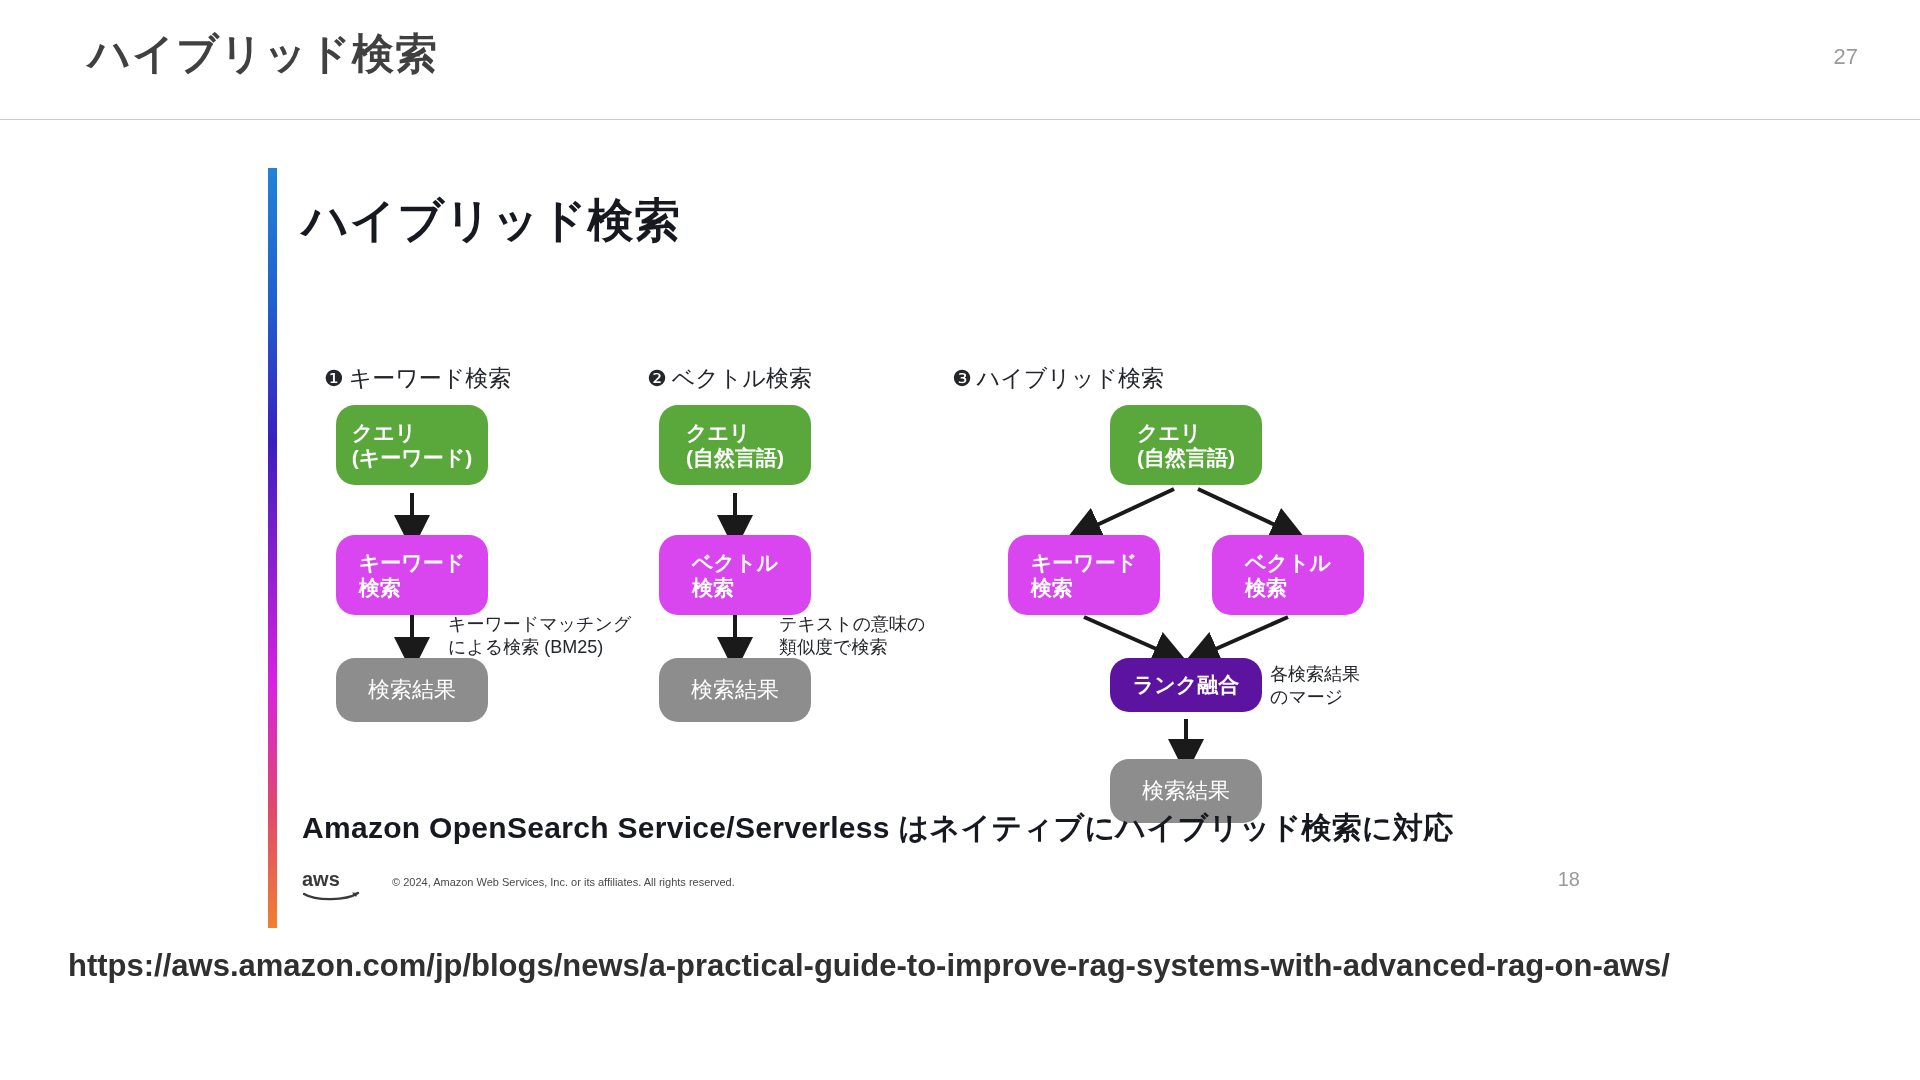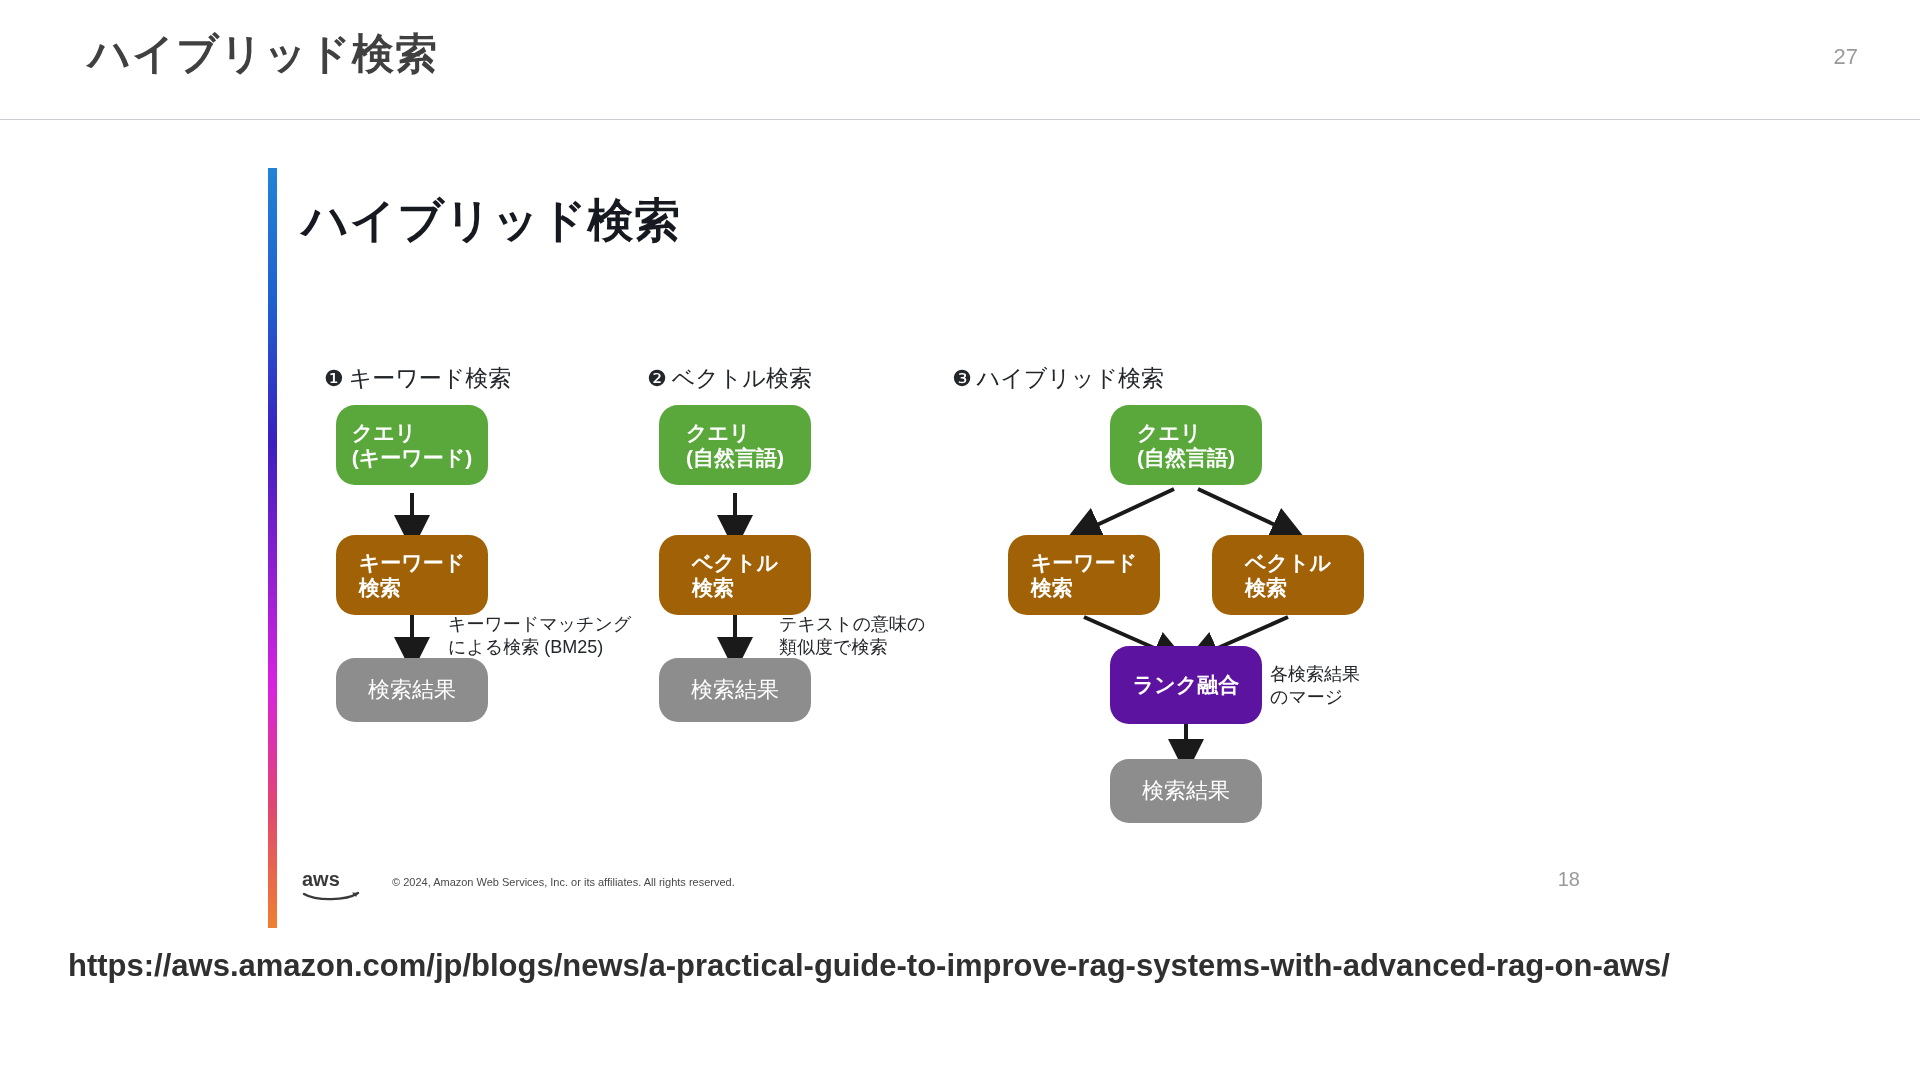--- a/index.html
+++ b/index.html
@@ -104,21 +104,21 @@
     color:#ffffff;
     font-size:21px;
     font-weight:bold;
     line-height:1.2;
     display:flex;
     align-items:center;
     justify-content:center;
     white-space:pre-line;
   }
   .green{ background:#5aa83c; }
-  .blue { background:#a16207; }
+  .blue { background:#d946ef; }
   .purple{ background:#5c13a0; }
   .gray { background:#8d8d8d; font-weight:normal; }
 
   .note{
     position:absolute;
     font-size:18px;
     color:#23262b;
     line-height:1.3;
     text-align:left;
     white-space:pre-line;
@@ -264,28 +264,29 @@
 
       <div class="flowbox green" style="left:158px; top:42px; width:152px; height:80px;">クエリ
 (自然言語)</div>
 
       <div class="flowbox blue" style="left:56px; top:172px; width:152px; height:80px;">キーワード
 検索</div>
 
       <div class="flowbox blue" style="left:260px; top:172px; width:152px; height:80px;">ベクトル
 検索</div>
 
-      <div class="flowbox purple" style="left:158px; top:283px; width:152px; height:78px;">ランク融合</div>
+      <div class="flowbox purple" style="left:158px; top:295px; width:152px; height:54px;">ランク融合</div>
 
       <div class="note" style="left:318px; top:300px; width:150px;">各検索結果
 のマージ</div>
 
       <div class="flowbox gray" style="left:158px; top:396px; width:152px; height:64px; font-size:22px;">検索結果</div>
     </div>
 
+    <div class="slide-footer-text">Amazon OpenSearch Service/Serverless はネイティブにハイブリッド検索に対応</div>
 
     <div class="aws-logo">
       <svg width="64" height="34" viewBox="0 0 64 34">
         <text x="0" y="18" font-family="'Liberation Sans',sans-serif" font-size="20" font-weight="bold" fill="#3a3a3a">aws</text>
         <path d="M2,26 C14,33 44,33 56,25" stroke="#3a3a3a" stroke-width="2.4" fill="none" stroke-linecap="round"></path>
         <path d="M56,25 L50,24.5 L54,29 z" fill="#3a3a3a"></path>
       </svg>
     </div>
     <div class="copyright">© 2024, Amazon Web Services, Inc. or its affiliates. All rights reserved.</div>
     <div class="slide-page">18</div>

